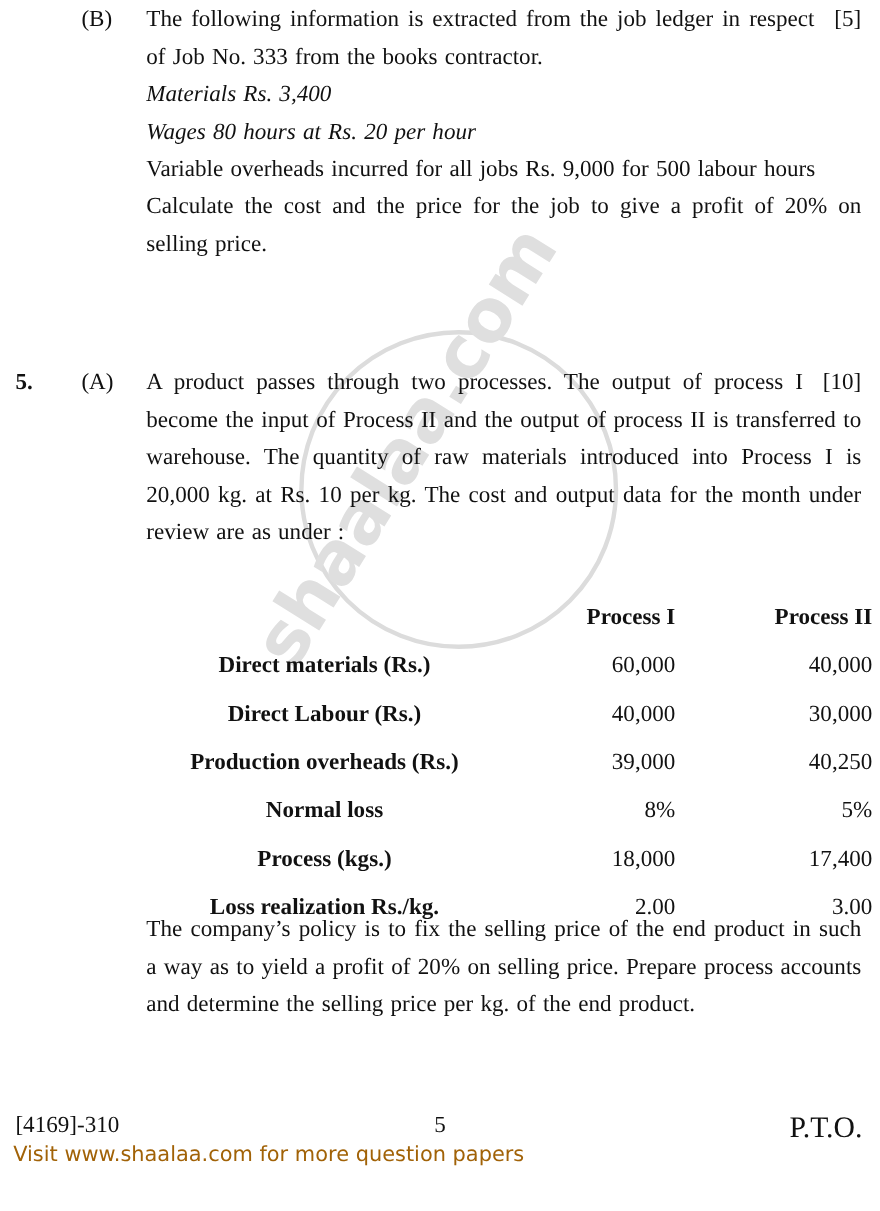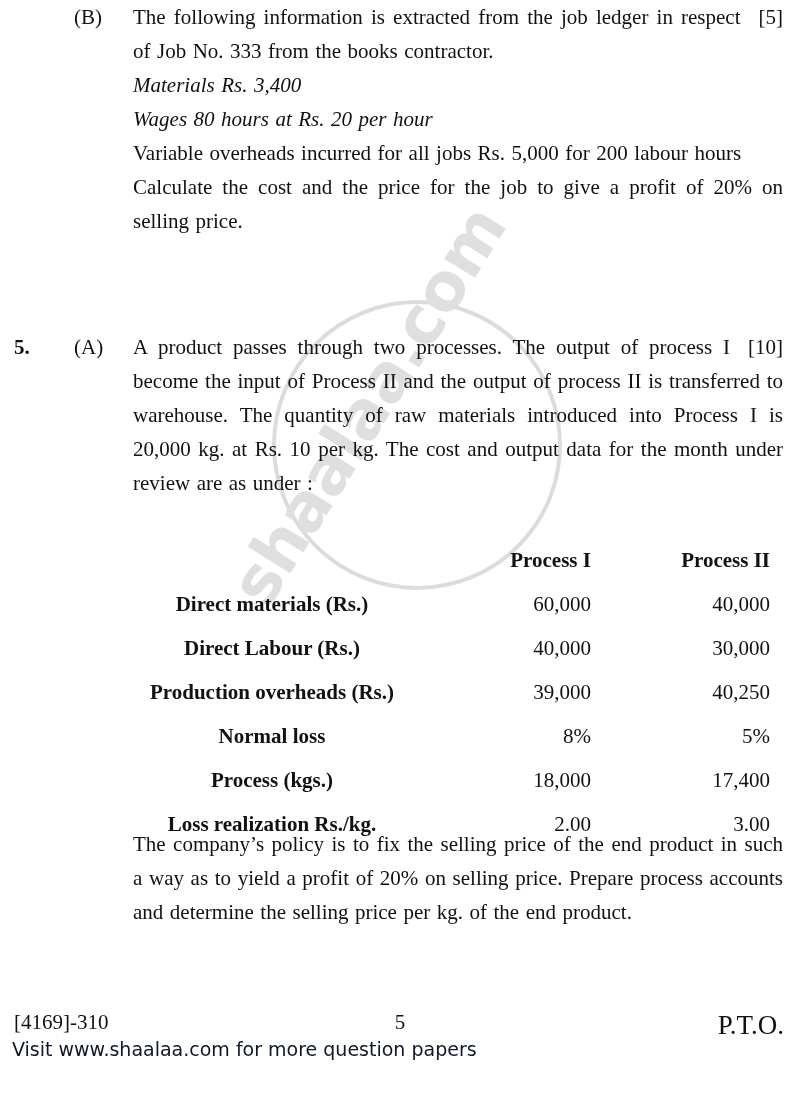--- a/index.html
+++ b/index.html
@@ -96,21 +96,21 @@
     font-style: italic;
   }
   .marks {
     float: right;
     margin-left: 18px;
   }
 
   
   .proc-table {
     position: absolute;
-    left: 120px;
+    left: 143px;
     width: 650px;
     border-collapse: collapse;
     font-size: 21px;
   }
   .proc-table th, .proc-table td {
     padding: 0;
     border: none;
     vertical-align: baseline;
     height: 44px;
     line-height: 44px;
@@ -165,41 +165,41 @@
     right: 16px;
     top: 0;
     font-size: 27px;
   }
   #promo {
     position: absolute;
     left: 12px;
     top: 1038px;
     font-family: "DejaVu Sans", "Liberation Sans", sans-serif;
     font-size: 19px;
-    color: #0f172a;
+    color: #a16207;
     white-space: nowrap;
   }
 </style>
 </head>
 <body>
 
 <div id="watermark">
   <div class="wm-circle"></div>
   <div class="wm-text">shaalaa.com</div>
 </div>
 
 <div id="page">
 
   <div class="qblock" style="top:0px;">
     <div class="qpart">(B)</div>
     <div class="qbody">
       <p class="para"><span class="marks">[5]</span><span>The following information is extracted from the job ledger in respect of Job No. 333 from the books contractor.</span></p>
       <p class="para last">Materials Rs. 3,400</p>
       <p class="para last">Wages 80 hours at Rs. 20 per hour</p>
-      <p class="para">Variable overheads incurred for all jobs Rs. 5,000 for 200 labour hours</p>
+      <p class="para">Variable overheads incurred for all jobs Rs. 9,000 for 500 labour hours</p>
       <p class="para">Calculate the cost and the price for the job to give a profit of 20% on selling price.</p>
     </div>
   </div>
 
   <div class="qblock" style="top:330px;">
     <div class="qnum">5.</div>
     <div class="qpart">(A)</div>
     <div class="qbody">
       <p class="para"><span class="marks">[10]</span><span>A product passes through two processes. The output of process I become the input of Process II and the output of process II is transferred to warehouse. The quantity of raw materials introduced into Process I is 20,000 kg. at Rs. 10 per kg. The cost and output data for the month under review are as under :</span></p>
     </div>

